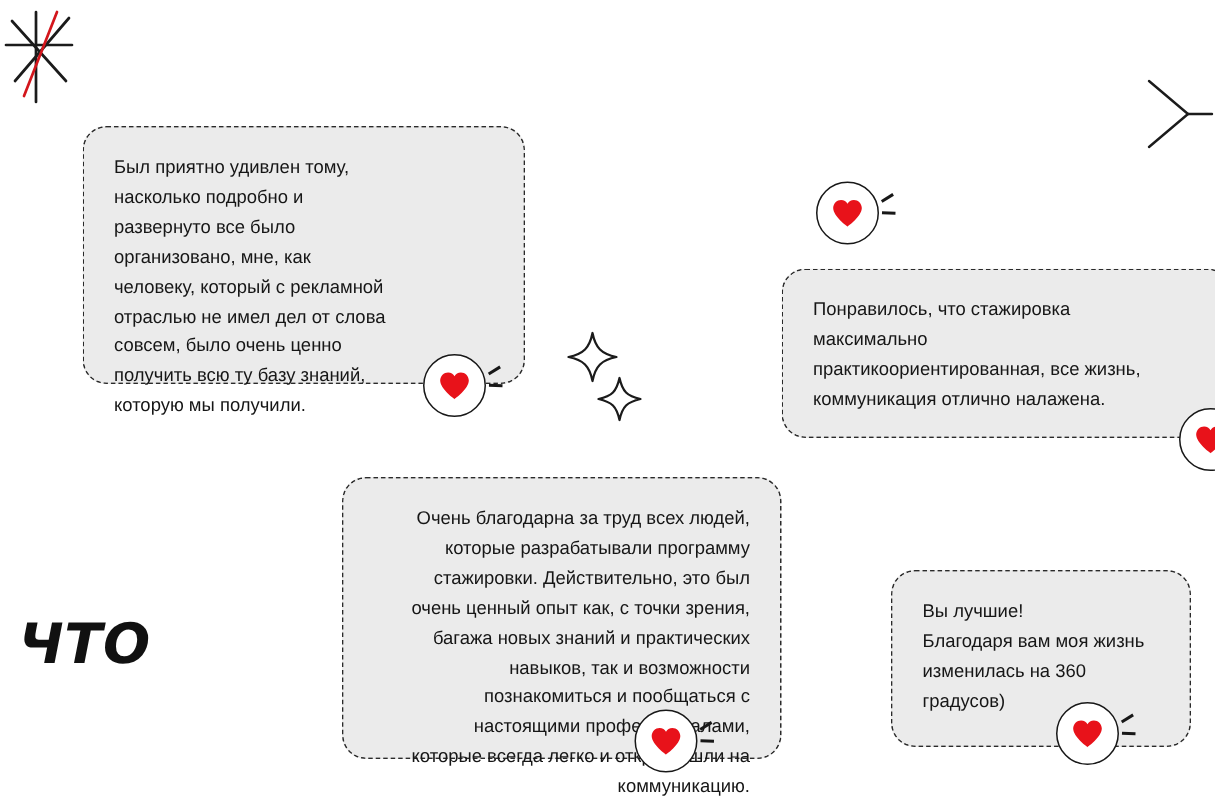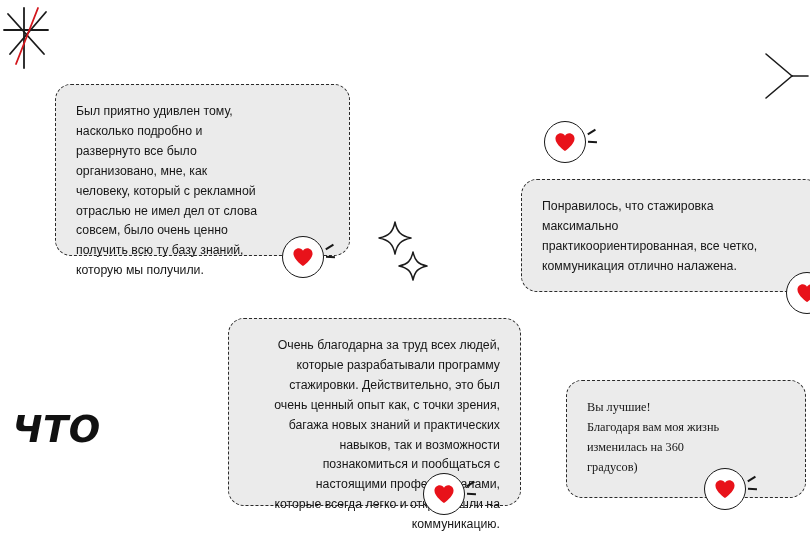--- a/index.html
+++ b/index.html
@@ -155,21 +155,21 @@
 
   <div class="heart-badge" style="left:544px; top:121px;">
     <svg width="22" height="20" viewBox="0 0 24 22">
       <path d="M12 21 C12 21 1.5 13.6 1.5 7.4 C1.5 3.9 4.2 1.4 7.3 1.4 C9.4 1.4 11.2 2.6 12 4.2 C12.8 2.6 14.6 1.4 16.7 1.4 C19.8 1.4 22.5 3.9 22.5 7.4 C22.5 13.6 12 21 12 21 Z" fill="#e8121a"></path>
     </svg>
   </div>
 
   <div class="bubble" style="left:521px; top:179px; width:300px; height:113px;">
     <p>Понравилось, что стажировка
 максимально
-практикоориентированная, все четко,
+практикоориентированная, все жизнь,
 коммуникация  отлично налажена.</p>
   </div>
   <div class="heart-badge" style="left:786px; top:272px;">
     <svg width="22" height="20" viewBox="0 0 24 22">
       <path d="M12 21 C12 21 1.5 13.6 1.5 7.4 C1.5 3.9 4.2 1.4 7.3 1.4 C9.4 1.4 11.2 2.6 12 4.2 C12.8 2.6 14.6 1.4 16.7 1.4 C19.8 1.4 22.5 3.9 22.5 7.4 C22.5 13.6 12 21 12 21 Z" fill="#e8121a"></path>
     </svg>
   </div>
 
   <div class="bubble" style="left:228px; top:318px; width:293px; height:188px;text-align:right;">
     <p>Очень благодарна за труд всех людей,
@@ -182,21 +182,21 @@
 настоящими профессионалами,
 которые всегда легко и открыто шли на
 коммуникацию.</p>
   </div>
   <div class="heart-badge" style="left:423px; top:473px;">
     <svg width="22" height="20" viewBox="0 0 24 22">
       <path d="M12 21 C12 21 1.5 13.6 1.5 7.4 C1.5 3.9 4.2 1.4 7.3 1.4 C9.4 1.4 11.2 2.6 12 4.2 C12.8 2.6 14.6 1.4 16.7 1.4 C19.8 1.4 22.5 3.9 22.5 7.4 C22.5 13.6 12 21 12 21 Z" fill="#e8121a"></path>
     </svg>
   </div>
 
-  <div class="bubble" style="left:566px; top:380px; width:240px; height:118px;font-family:Liberation Serif, serif;">
+  <div class="bubble" style="left:594px; top:380px; width:200px; height:118px;">
     <p>Вы лучшие!
 Благодаря вам моя жизнь
 изменилась на 360
 градусов)</p>
   </div>
   <div class="heart-badge" style="left:704px; top:468px;">
     <svg width="22" height="20" viewBox="0 0 24 22">
       <path d="M12 21 C12 21 1.5 13.6 1.5 7.4 C1.5 3.9 4.2 1.4 7.3 1.4 C9.4 1.4 11.2 2.6 12 4.2 C12.8 2.6 14.6 1.4 16.7 1.4 C19.8 1.4 22.5 3.9 22.5 7.4 C22.5 13.6 12 21 12 21 Z" fill="#e8121a"></path>
     </svg>
   </div>

